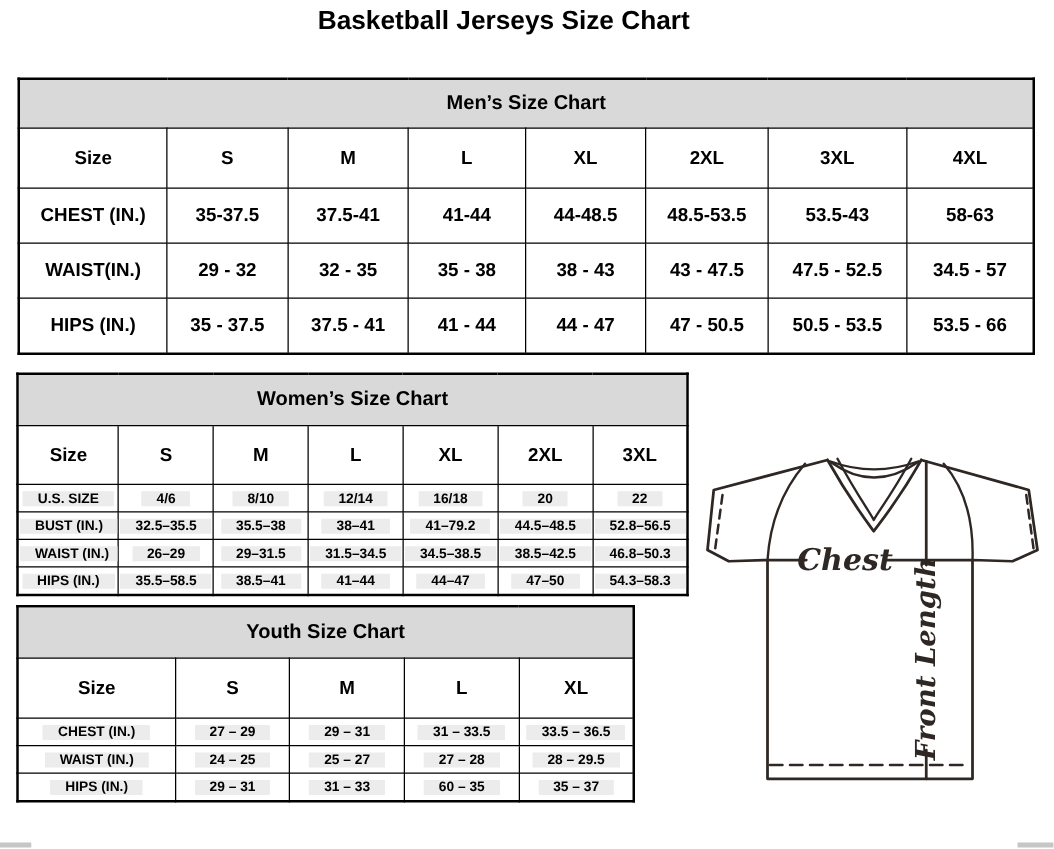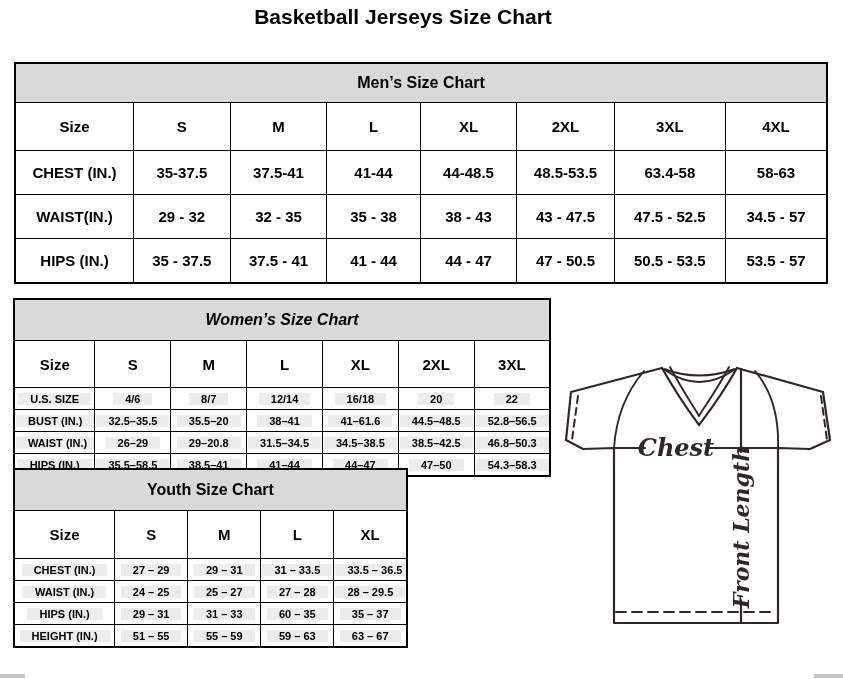--- a/index.html
+++ b/index.html
@@ -12,25 +12,25 @@
   table.size-table td{border:1.5px solid #000;text-align:center;vertical-align:middle;
         font-weight:bold;overflow:hidden;white-space:nowrap;}
   td.chart-title{background:#d9d9d9;font-size:16px;}
   
   table.mens{left:14px;top:62px;width:814px;border-radius:12px;}
   table.mens td.chart-title{height:36px;}
   table.mens tr.colhead td{height:45px;font-size:15px;}
   table.mens tr.datarow td{height:41px;font-size:15px;}
   
   table.womens{left:13px;top:298px;width:538px;}
-  table.womens td.chart-title{height:38px;font-style:italic;}
+  table.womens td.chart-title{height:38px;}
   table.womens tr.colhead td{height:44px;font-size:15px;}
   table.womens tr.datarow td{height:19px;font-size:11px;}
   
-  table.youth{left:13px;top:468px;width:395px;}
+  table.youth{left:13px;top:484px;width:495px;}
   table.youth td.chart-title{height:38px;}
   table.youth tr.colhead td{height:45px;font-size:15px;}
   table.youth tr.datarow td{height:19px;font-size:11px;}
   .hl{background:#ececec;padding:0 12px;}
   
   .jersey{position:absolute;left:558px;top:360px;width:285px;height:268px;}
   .jersey svg{display:block;}
   
   .bar{position:absolute;height:4px;background:#c6c6c6;top:674px;}
   .bar-left{left:0;width:25px;}
@@ -68,42 +68,42 @@
       <td>3XL</td>
       <td>4XL</td>
     </tr>
     <tr class="datarow">
       <td>CHEST (IN.)</td>
       <td>35-37.5</td>
       <td>37.5-41</td>
       <td>41-44</td>
       <td>44-48.5</td>
       <td>48.5-53.5</td>
-      <td>63.4-58</td>
+      <td>53.5-43</td>
       <td>58-63</td>
     </tr>
     <tr class="datarow">
       <td>WAIST(IN.)</td>
       <td>29 - 32</td>
       <td>32 - 35</td>
       <td>35 - 38</td>
       <td>38 - 43</td>
       <td>43 - 47.5</td>
       <td>47.5 - 52.5</td>
       <td>34.5 - 57</td>
     </tr>
     <tr class="datarow">
       <td>HIPS (IN.)</td>
       <td>35 - 37.5</td>
       <td>37.5 - 41</td>
       <td>41 - 44</td>
       <td>44 - 47</td>
       <td>47 - 50.5</td>
       <td>50.5 - 53.5</td>
-      <td>53.5 - 57</td>
+      <td>53.5 - 66</td>
     </tr>
   </tbody>
     </table>
 
   <table class="size-table womens">
     <colgroup>
       <col style="width:15.1%">
         <col style="width:14.15%">
         <col style="width:14.15%">
         <col style="width:14.15%">
@@ -120,39 +120,39 @@
       <td>S</td>
       <td>M</td>
       <td>L</td>
       <td>XL</td>
       <td>2XL</td>
       <td>3XL</td>
     </tr>
     <tr class="datarow">
       <td><span class="hl">U.S. SIZE</span></td>
       <td><span class="hl">4/6</span></td>
-      <td><span class="hl">8/7</span></td>
+      <td><span class="hl">8/10</span></td>
       <td><span class="hl">12/14</span></td>
       <td><span class="hl">16/18</span></td>
       <td><span class="hl">20</span></td>
       <td><span class="hl">22</span></td>
     </tr>
     <tr class="datarow">
       <td><span class="hl">BUST (IN.)</span></td>
       <td><span class="hl">32.5–35.5</span></td>
-      <td><span class="hl">35.5–20</span></td>
+      <td><span class="hl">35.5–38</span></td>
       <td><span class="hl">38–41</span></td>
-      <td><span class="hl">41–61.6</span></td>
+      <td><span class="hl">41–79.2</span></td>
       <td><span class="hl">44.5–48.5</span></td>
       <td><span class="hl">52.8–56.5</span></td>
     </tr>
     <tr class="datarow">
       <td><span class="hl">WAIST (IN.)</span></td>
       <td><span class="hl">26–29</span></td>
-      <td><span class="hl">29–20.8</span></td>
+      <td><span class="hl">29–31.5</span></td>
       <td><span class="hl">31.5–34.5</span></td>
       <td><span class="hl">34.5–38.5</span></td>
       <td><span class="hl">38.5–42.5</span></td>
       <td><span class="hl">46.8–50.3</span></td>
     </tr>
     <tr class="datarow">
       <td><span class="hl">HIPS (IN.)</span></td>
       <td><span class="hl">35.5–58.5</span></td>
       <td><span class="hl">38.5–41</span></td>
       <td><span class="hl">41–44</span></td>
@@ -195,27 +195,20 @@
       <td><span class="hl">25 – 27</span></td>
       <td><span class="hl">27 – 28</span></td>
       <td><span class="hl">28 – 29.5</span></td>
     </tr>
     <tr class="datarow">
       <td><span class="hl">HIPS (IN.)</span></td>
       <td><span class="hl">29 – 31</span></td>
       <td><span class="hl">31 – 33</span></td>
       <td><span class="hl">60 – 35</span></td>
       <td><span class="hl">35 – 37</span></td>
-    </tr>
-    <tr class="datarow">
-      <td><span class="hl">HEIGHT (IN.)</span></td>
-      <td><span class="hl">51 – 55</span></td>
-      <td><span class="hl">55 – 59</span></td>
-      <td><span class="hl">59 – 63</span></td>
-      <td><span class="hl">63 – 67</span></td>
     </tr>
   </tbody>
     </table>
 
   <div class="jersey">
     <svg width="285" height="268" viewBox="0 0 285 268">
       <g fill="none" stroke="#2e2724" stroke-width="2.2" stroke-linejoin="round" stroke-linecap="round">
 
         <path d="M104 8 L13 32 L8 80 L25 89 L56 88 L56 263 L220 263 L220 88 L252 89 L272 80 L265 32 L179 8"></path>
 

